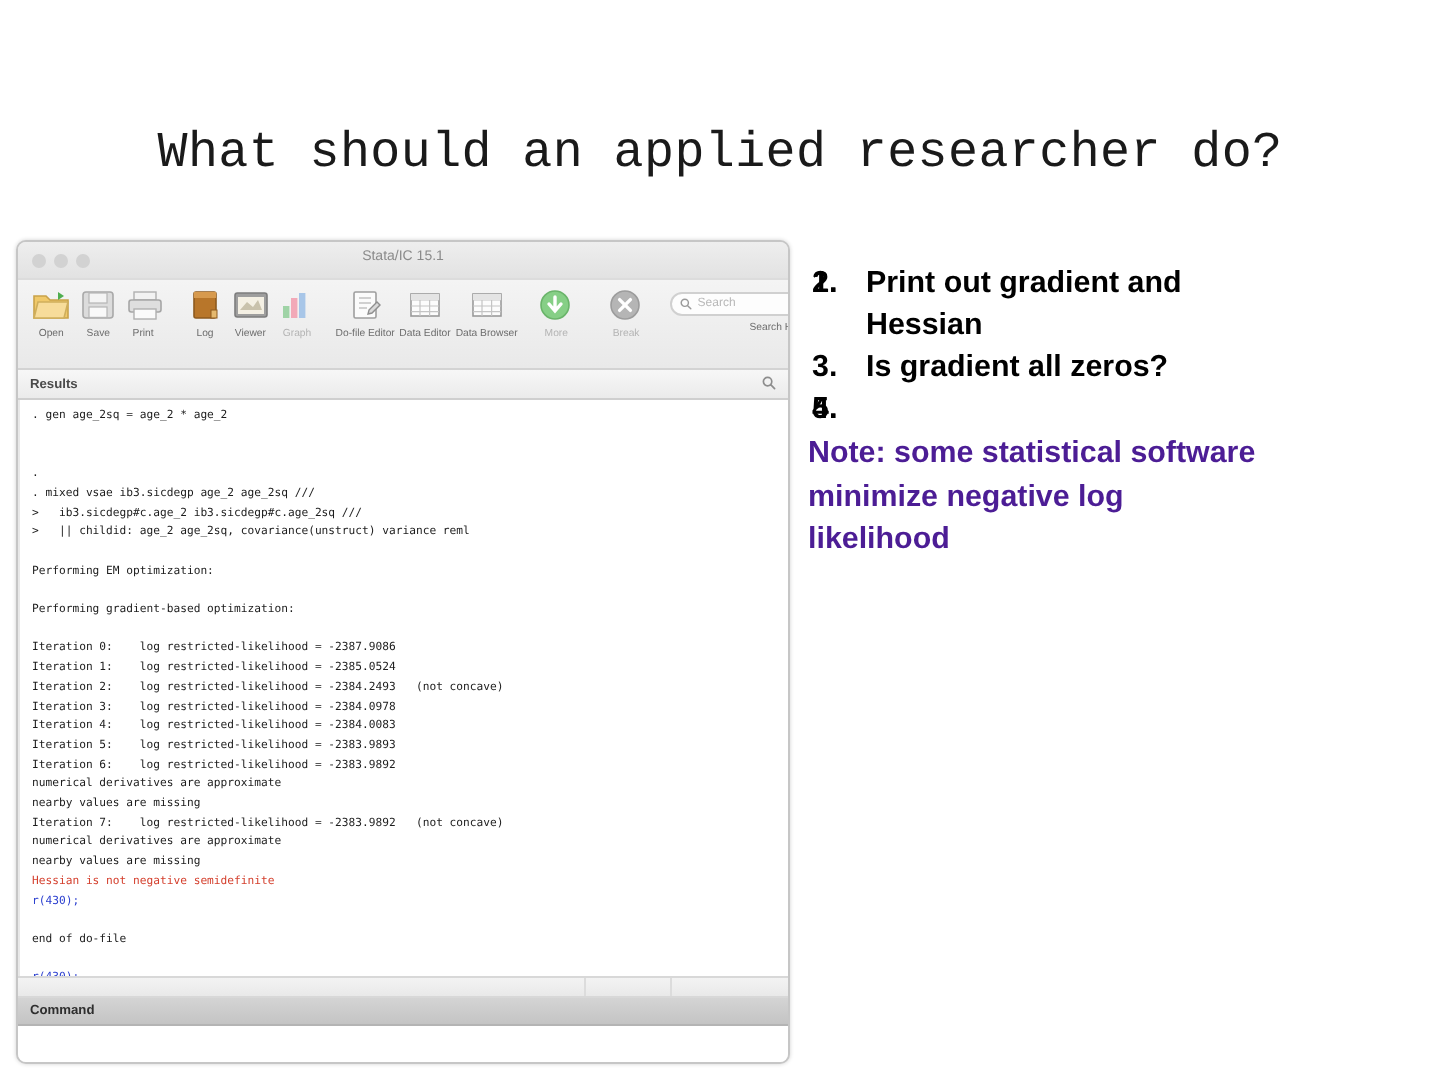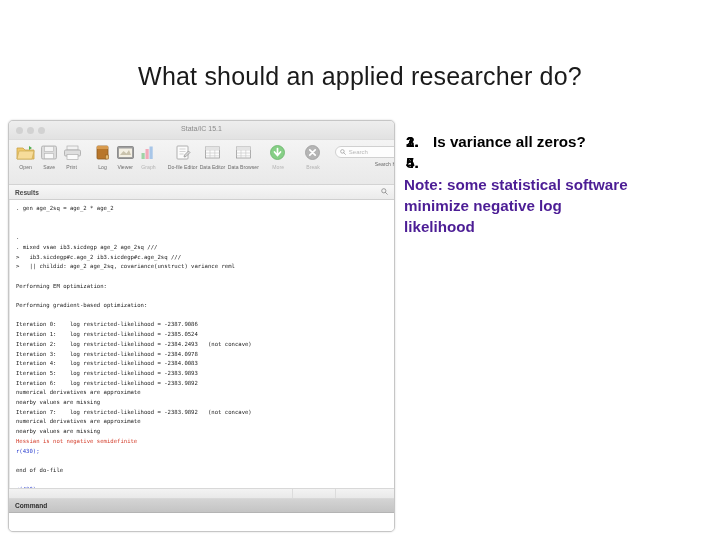--- a/index.html
+++ b/index.html
@@ -15,21 +15,21 @@
     position: relative;
   }
 
   
   .slide-title {
     position: absolute;
     left: 0;
     top: 62px;
     width: 720px;
     text-align: center;
-    font-family: Liberation Sans, sans-serif;
+    font-family: Liberation Mono, monospace;
     font-size: 25px;
     font-weight: 400;
     color: #1a1a1a;
     letter-spacing: 0.2px;
     white-space: nowrap;
   }
 
   
   .right-col {
     position: absolute;
@@ -257,24 +257,25 @@
 
 <div class="slide-title">What should an applied researcher do?</div>
 
 <div class="right-col">
   <ol class="num-list">
     <li>
       <span class="num">1.</span>
     </li>
     <li>
       <span class="num">2.</span>
+      <span>Print out gradient and Hessian</span>
     </li>
     <li>
       <span class="num">3.</span>
-      <span>Is variance all zeros?</span>
+      <span>Is gradient all zeros?</span>
     </li>
     <li>
       <span class="num">4.</span>
     </li>
     <li>
       <span class="num">5.</span>
     </li>
   </ol>
   <div class="note-block">Note: some statistical software minimize negative log likelihood</div>
 </div>

